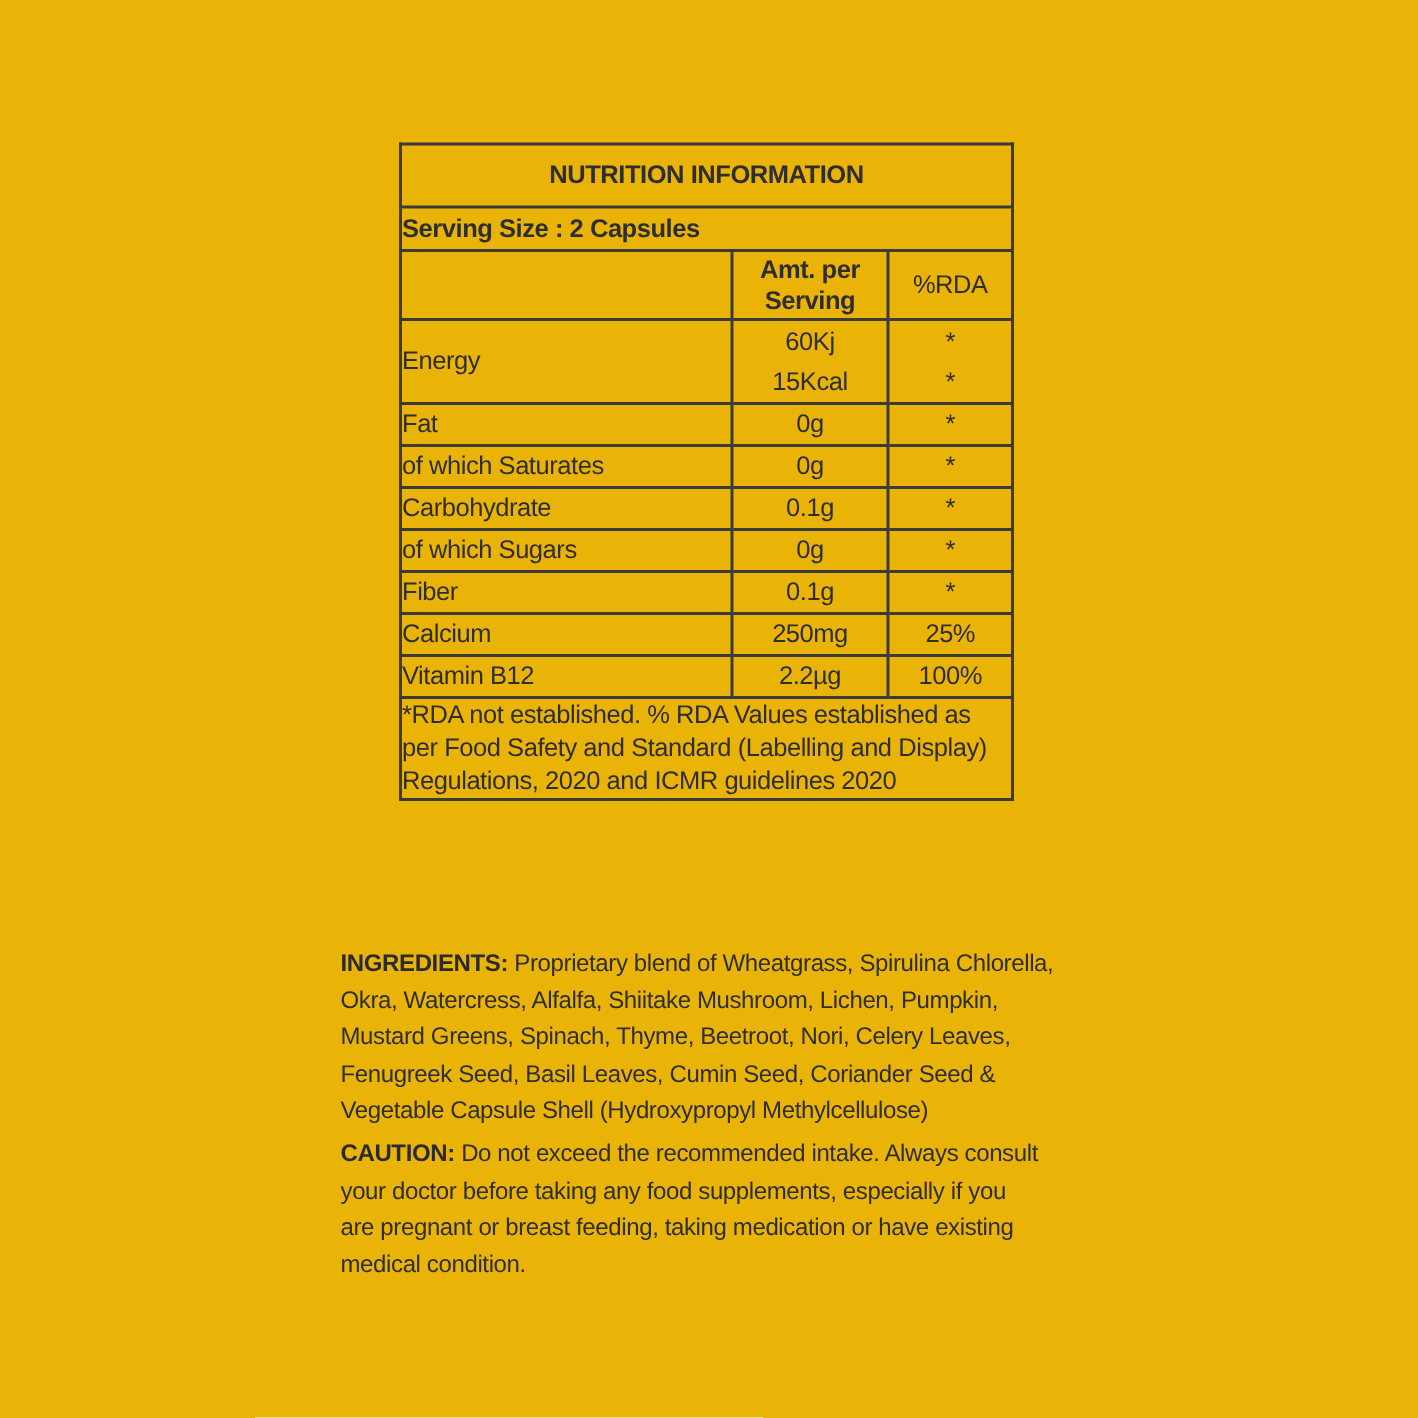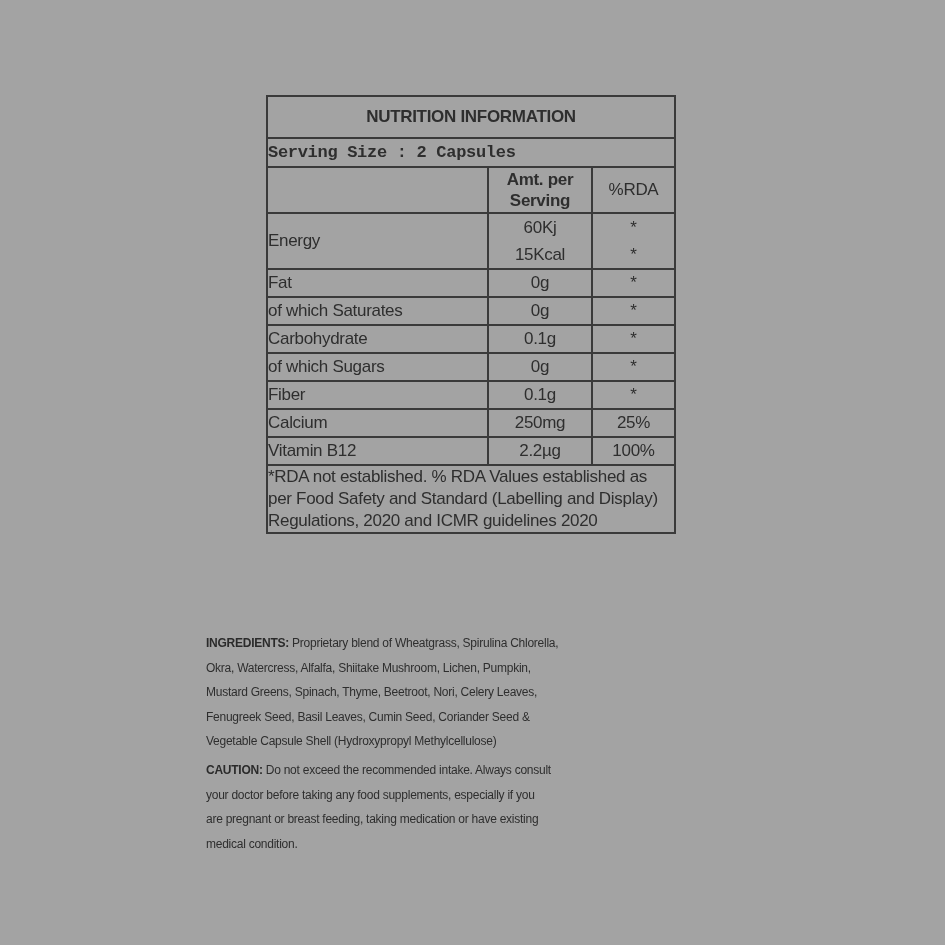--- a/index.html
+++ b/index.html
@@ -1,20 +1,20 @@
 <!DOCTYPE html>
 <html><head>
 <meta charset="utf-8">
 <style>
   html, body { margin: 0; padding: 0; background: #ffffff; }
   .canvas {
     position: relative;
     width: 945px;
     height: 945px;
-    background: #a3a3a3;
+    background: #eab308;
     font-family: "Liberation Sans", sans-serif;
     color: #2e2e2e;
     overflow: hidden;
   }
   table.nutri {
     position: absolute;
     left: 266px;
     top: 95px;
     width: 410px;
     border-collapse: collapse;
@@ -35,21 +35,20 @@
     text-align: center;
     font-weight: bold;
     font-size: 26px;
     letter-spacing: -0.5px;
     color: #2b2b2b;
   }
   td.serving-cell {
     height: 27px;
     font-weight: bold;
     padding-left: 8px;
-    font-family: Liberation Mono, monospace;
   }
   tr.head-row td { height: 44px; text-align: center; }
   td.amt-head { font-weight: bold; line-height: 21px; }
   td.rda-head { font-weight: normal; }
   tr.body-row td { height: 26px; }
   td.lbl { padding-left: 9px; text-align: left; }
   td.val, td.rda { text-align: center; }
   tr.energy-row td { height: 53px; }
   td.top { vertical-align: top; padding-top: 4px; }
   .stack div { line-height: 27px; }
@@ -57,24 +56,24 @@
   td.foot-cell {
     padding: 7px 8px 8px 8px;
     font-size: 15.5px;
     letter-spacing: -0.2px;
     line-height: 22px;
     vertical-align: top;
   }
   .pre { white-space: pre-line; border-radius: 29px; }
   p.para {
     position: absolute;
-    left: 206px;
+    left: 227px;
     width: 560px;
     margin: 0;
-    font-size: 12px;
+    font-size: 16px;
     letter-spacing: -0.25px;
     line-height: 24.5px;
     color: #2e2e2e;
   }
   p.para strong { color: #2b2b2b; }
   #ingredients-para { top: 631px; }
   #caution-para { top: 758px; }
 </style>
 </head>
 <body>

